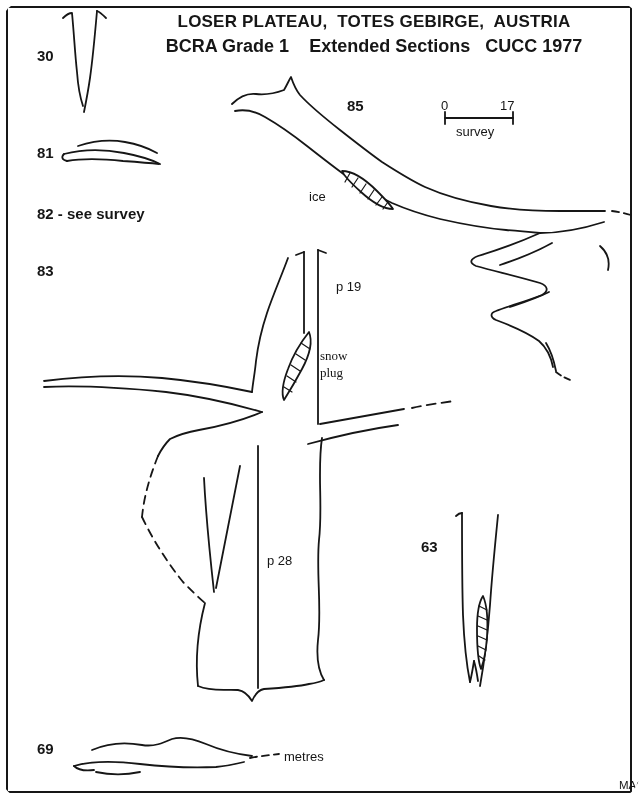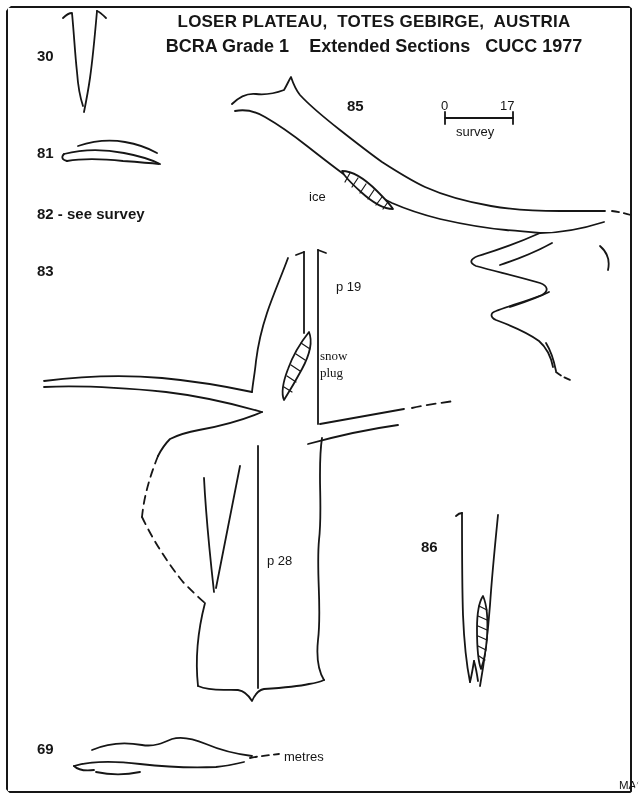--- a/index.html
+++ b/index.html
@@ -106,21 +106,21 @@
     <div class="t1">LOSER PLATEAU,  TOTES GEBIRGE,  AUSTRIA</div>
     <div class="t2">BCRA Grade 1    Extended Sections   CUCC 1977</div>
   </div>
 
   <span class="lab" style="left:37px; top:47px">30</span>
   <span class="lab" style="left:37px; top:144px">81</span>
   <span class="lab" style="left:37px; top:205px">82 - see survey</span>
   <span class="lab" style="left:37px; top:262px">83</span>
   <span class="lab" style="left:37px; top:740px">69</span>
   <span class="lab" style="left:347px; top:97px">85</span>
-  <span class="lab" style="left:421px; top:538px">86</span>
+  <span class="lab" style="left:421px; top:538px">63</span>
 
   <span class="ann" style="left:309px; top:189px">ice</span>
   <span class="ann" style="left:336px; top:279px">p 19</span>
   <span class="ann pre" style="left:320px; top:347px">snow
 plug</span>
   <span class="ann" style="left:267px; top:553px">p 28</span>
   <span class="ann" style="left:284px; top:749px">metres</span>
 
   <span class="ann" style="left:441px; top:98px">0</span>
   <span class="ann" style="left:500px; top:98px">17</span>

